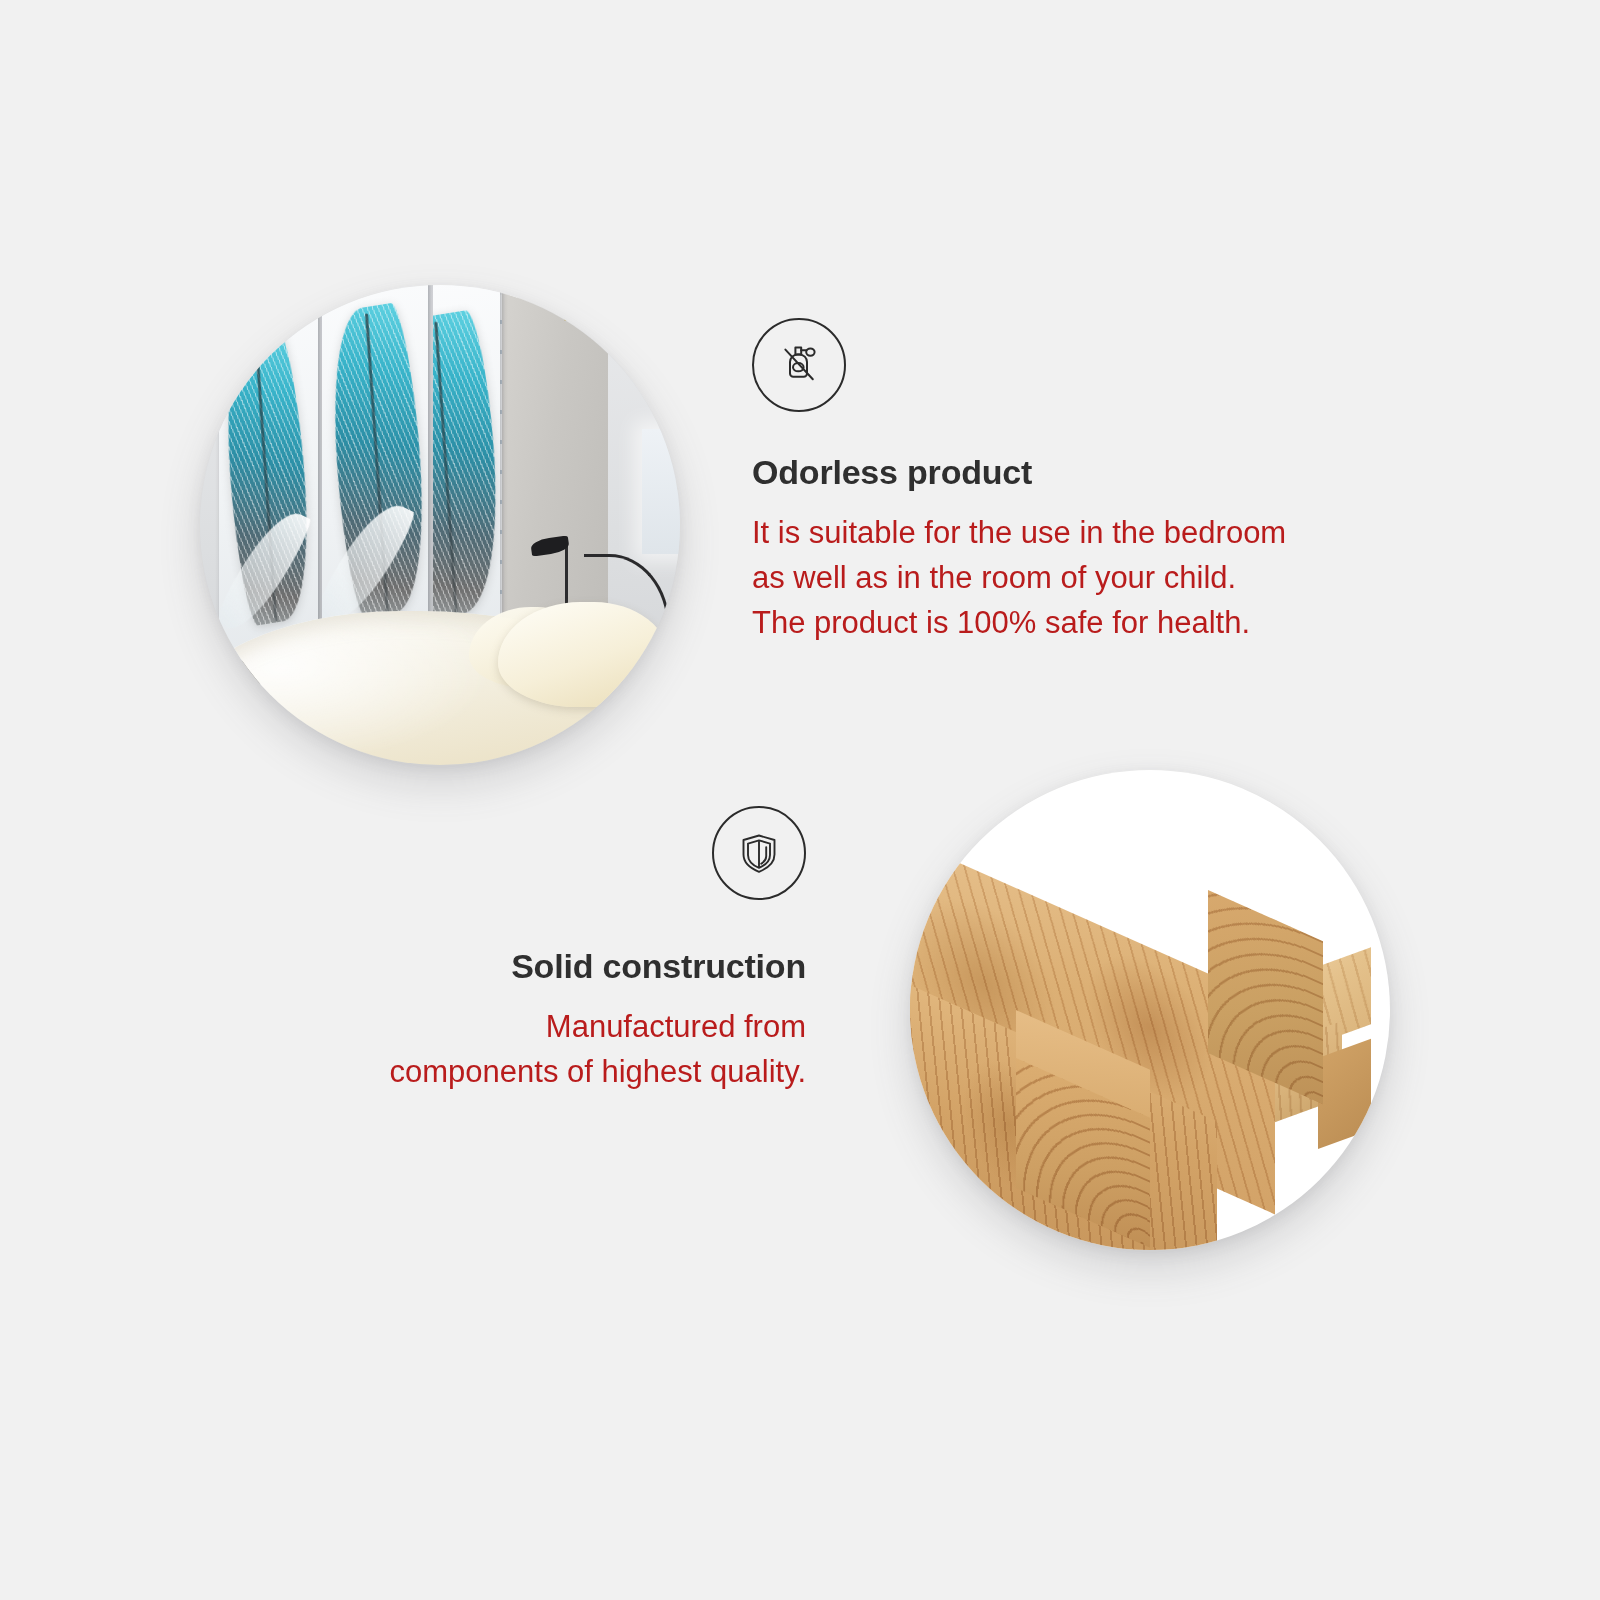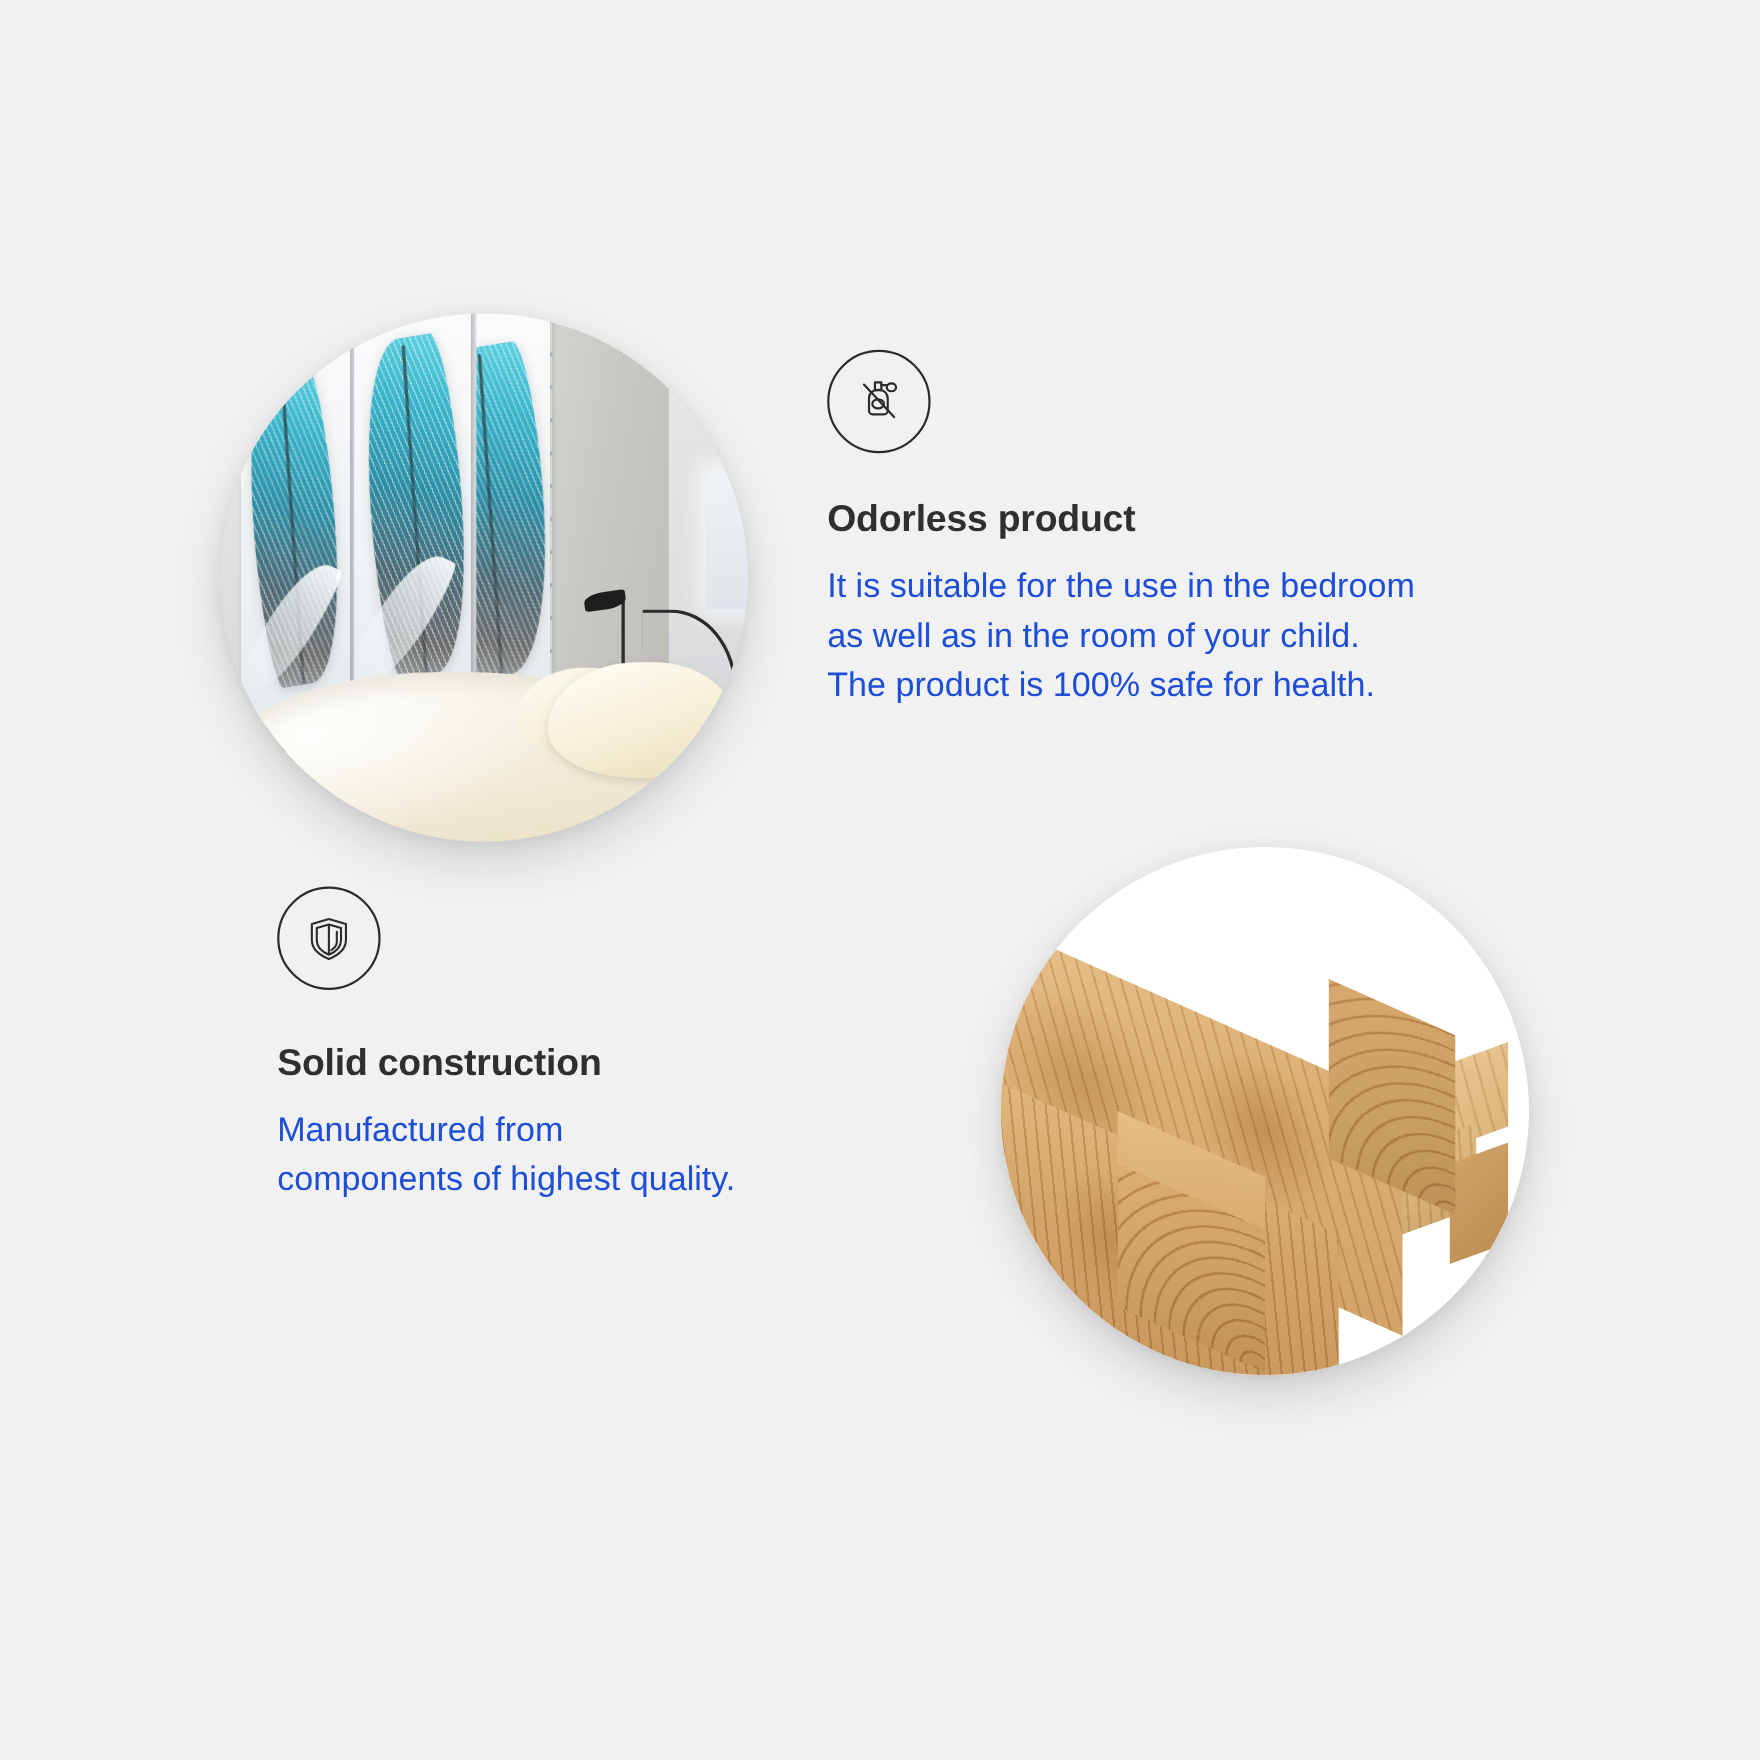--- a/index.html
+++ b/index.html
@@ -297,21 +297,21 @@
     width: 11%; height: 19%;
     background: linear-gradient(150deg, #cfa165, #bd8f55);
     transform: skewY(-20deg);
     transform-origin: left top;
   }
 
   
   .feature { position: absolute; }
 
   #feature-odorless { left: 752px; top: 318px; width: 680px; text-align: left; }
-  #feature-solid    { left: 252px; top: 806px; width: 530px; text-align: left; }
+  #feature-solid    { left: 276px; top: 806px; width: 530px; text-align: right; }
 
   .icon-circle {
     width: 94px;
     height: 94px;
     border-radius: 50%;
     border: 2px solid #2b2b2b;
     display: inline-flex;
     align-items: center;
     justify-content: center;
     margin-bottom: 42px;
@@ -323,21 +323,21 @@
     font-weight: bold;
     color: #2f2f2f;
     letter-spacing: -0.2px;
     line-height: 1.1;
     margin-bottom: 20px;
   }
 
   .feature-body {
     font-size: 31px;
     font-weight: normal;
-    color: #1d4ed8;
+    color: #b91c1c;
     line-height: 1.45;
     white-space: pre-line;
   }
 </style>
 </head>
 <body>
 
 <div class="stage">
 
   <div class="photo-circle" id="circle-bedroom">

